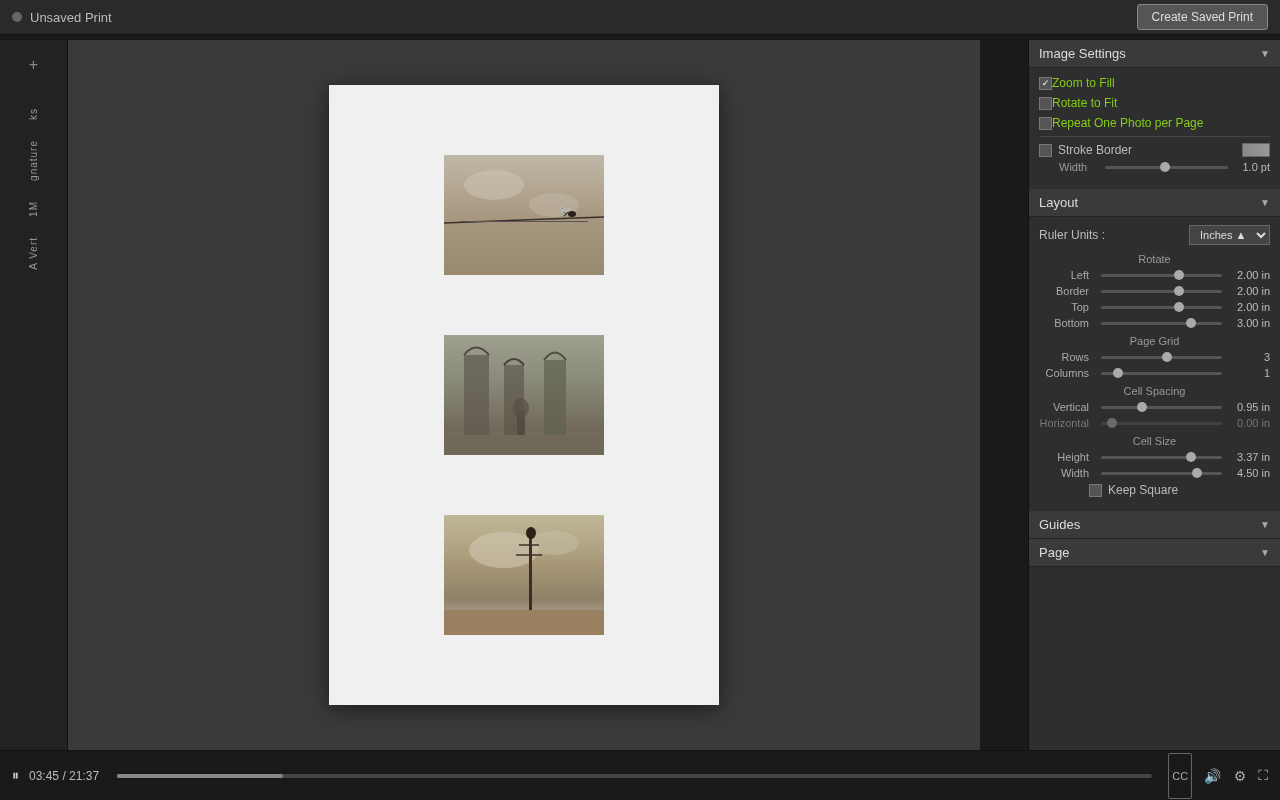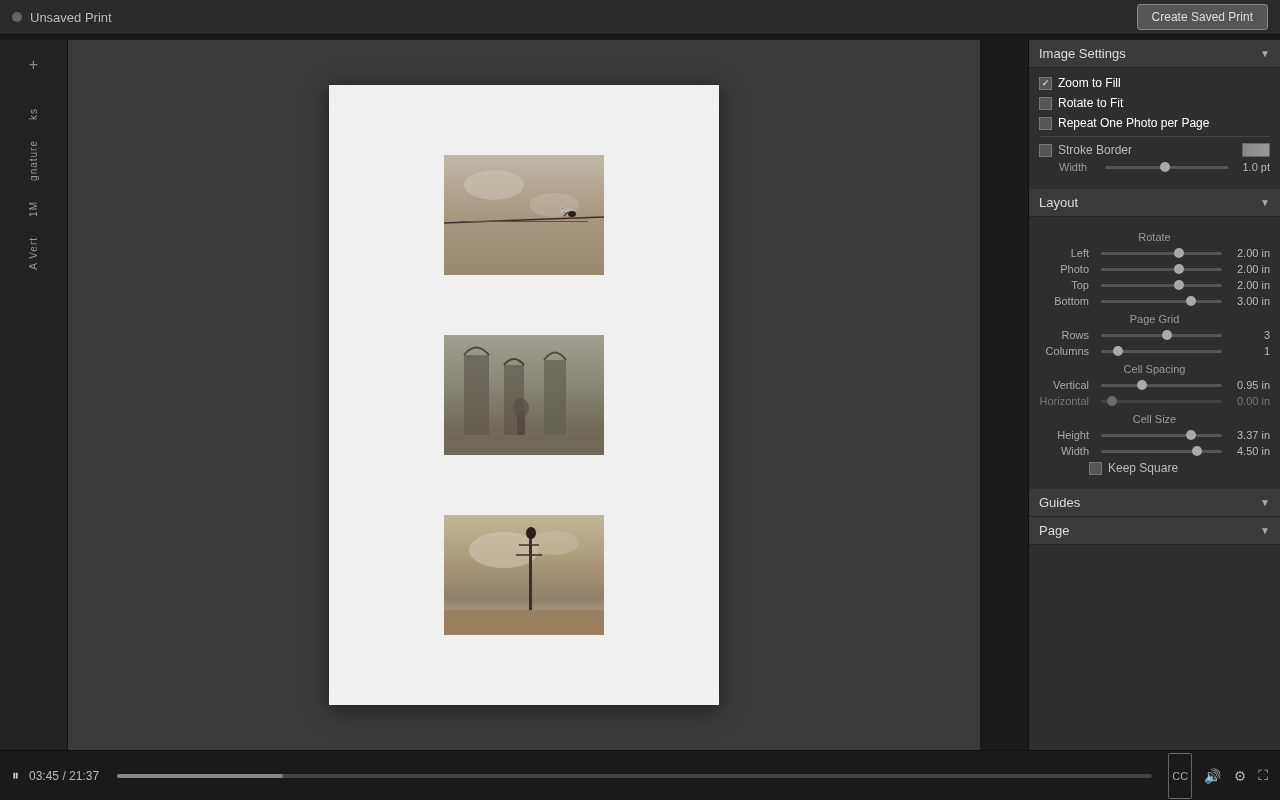--- a/index.html
+++ b/index.html
@@ -178,23 +178,23 @@
     .panel-body {
       padding: 8px 10px;
     }
 
     .option-row {
       display: flex;
       align-items: center;
       margin-bottom: 6px;
     }
     .option-row label {
-      color: #ffffff;
+      color: #84cc16;
       font-size: 12px;
-      margin-left: 6px;
+      margin-left: 0;
       cursor: pointer;
     }
 
     
     .cb-box {
       width: 13px; height: 13px;
       background: #555;
       border: 1px solid #777;
       display: inline-flex;
       align-items: center;
@@ -515,33 +515,39 @@
       <span class="slider-value">1.0 pt</span>
     </div>
   </div>
 
   <div class="panel-section-header">
     <span>Layout</span>
     <span class="arrow">▼</span>
   </div>
   <div class="panel-body">
 
+    <div class="ruler-row">
+      <span class="ruler-label">Ruler Units :</span>
+      <select class="select-box">
+        <option>Inches ▲</option>
+      </select>
+    </div>
 
     <div class="section-label">Rotate</div>
 
     <div class="margin-row">
       <span class="margin-name">Left</span>
       <div class="slider-track" style="flex:1; margin: 0 6px;">
         <div class="slider-thumb" style="left:60%;"></div>
       </div>
       <span class="margin-value">2.00 in</span>
     </div>
 
     <div class="margin-row">
-      <span class="margin-name">Photo</span>
+      <span class="margin-name">Border</span>
       <div class="slider-track" style="flex:1; margin: 0 6px;">
         <div class="slider-thumb" style="left:60%;"></div>
       </div>
       <span class="margin-value">2.00 in</span>
     </div>
 
     <div class="margin-row">
       <span class="margin-name">Top</span>
       <div class="slider-track" style="flex:1; margin: 0 6px;">
         <div class="slider-thumb" style="left:60%;"></div>

